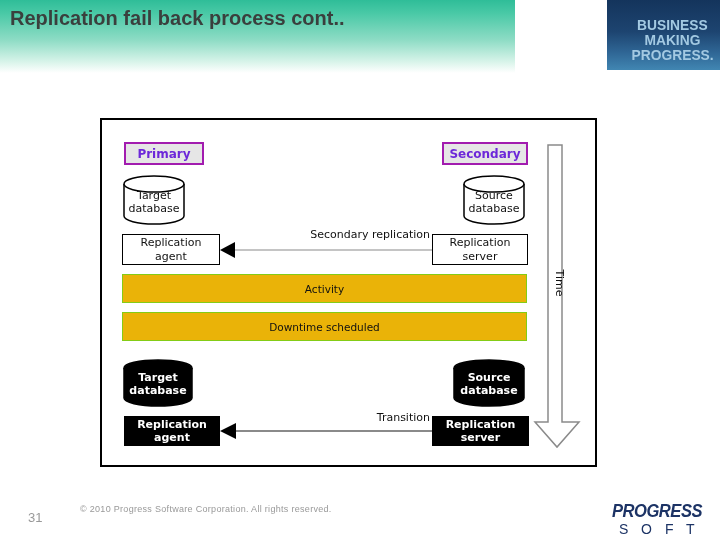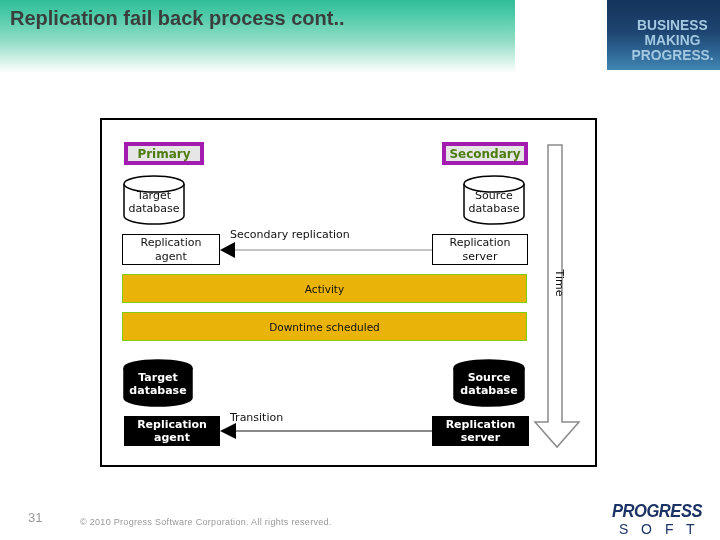--- a/index.html
+++ b/index.html
@@ -27,22 +27,22 @@
   }
 
   
   .diagram {
     position:absolute; left:100px; top:118px; width:497px; height:349px;
     border:2px solid #000; background:#fff; font-family:"DejaVu Sans", sans-serif;
   }
   .diagram svg.arrow-layer { position:absolute; left:0; top:0; width:493px; height:345px; }
 
   .hdr-box {
-    position:absolute; background:#e6e6e6; border:4px solid #a21caf;
-    font-weight:bold; font-size:12px; color:#4d7c0f; text-align:left;
+    position:absolute; background:#e6e6e6; border:2px solid #a21caf;
+    font-weight:bold; font-size:12px; color:#6d28d9; text-align:left;
     display:flex; align-items:center; justify-content:center;
   }
   .box-primary { left:22px; top:22px; width:80px; height:23px; }
   .box-secondary { left:340px; top:22px; width:86px; height:23px; }
 
   .white-box {
     position:absolute; background:#fff; border:1px solid #000; font-size:11px; color:#111;
     display:flex; align-items:center; justify-content:center; text-align:center; line-height:1.2;
   }
   .white-box .inner { width:80px; }
@@ -71,34 +71,34 @@
 
   .black-box {
     position:absolute; background:#000; color:#fff; font-weight:bold; font-size:11px;
     display:flex; align-items:center; justify-content:center; text-align:center; line-height:1.2;
   }
   .black-box .inner { width:84px; }
   .box-agent-bottom { left:22px; top:296px; width:96px; height:30px; }
   .box-server-bottom { left:330px; top:296px; width:97px; height:30px; }
 
   .arrow-label {
-    position:absolute; font-size:11px; color:#111; text-align:left; width:200px;
+    position:absolute; font-size:11px; color:#111; text-align:right; width:200px;
   }
   .label-secrep { left:128px; top:108px; }
   .label-transition { left:128px; top:291px; }
 
   .time-label {
     position:absolute; left:426px; top:152px; width:54px; height:22px;
     font-size:11px; color:#111; text-align:center;
     transform:rotate(90deg); transform-origin:center center; white-space:nowrap;
   }
 
   
   .page-num { position:absolute; left:28px; top:510px; font-size:13px; color:#999; }
-  .copyright { position:absolute; left:80px; top:517px; font-size:9px; color:#999; letter-spacing:0.3px; }
+  .copyright { position:absolute; left:80px; top:504px; font-size:9px; color:#999; letter-spacing:0.3px; }
   .footer-logo { position:absolute; right:8px; top:502px; width:110px; text-align:center; }
   .progress-word {
     font-size:18px; font-weight:bold; font-style:italic; color:#1c3365;
     transform:scaleX(0.92); transform-origin:center; letter-spacing:-0.5px; line-height:18px;
   }
   .software-word {
     font-size:14px; color:#1c3365; letter-spacing:4.5px; margin-top:1px; padding-left:4px;
   }
 </style>
 </head>

